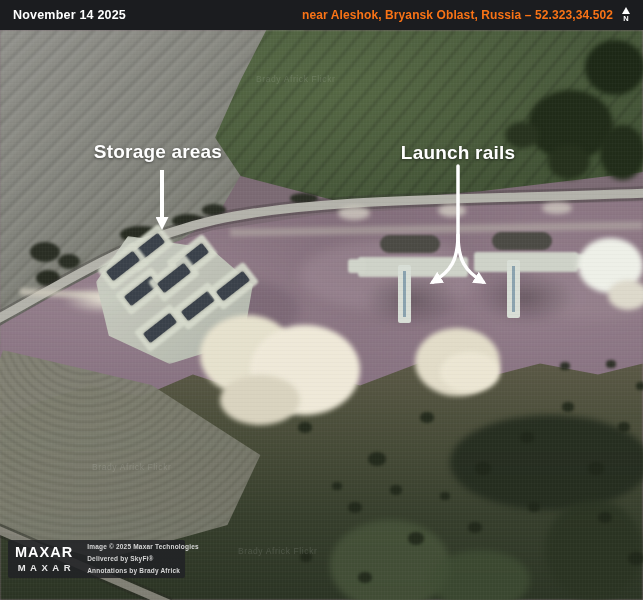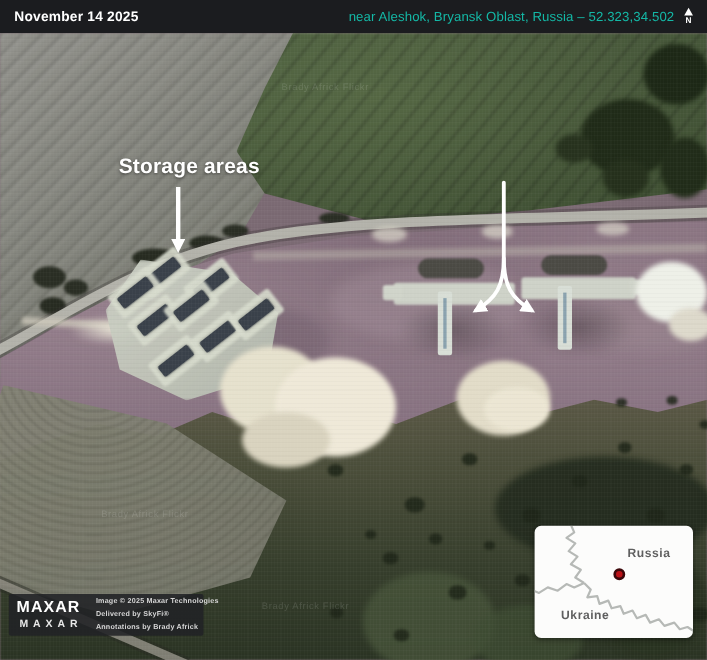--- a/index.html
+++ b/index.html
@@ -10,21 +10,21 @@
   }
 
   
   .topbar {
     position:absolute; top:0; left:0; width:643px; height:30px;
     background:#1b1c1f; display:flex; align-items:center;
     justify-content:space-between; padding:0 13px; z-index:40;
   }
   .topbar .date { color:#fff; font-size:12.5px; font-weight:700; letter-spacing:.2px; }
   .topbar .right { display:flex; align-items:center; gap:9px; }
-  .topbar .loc { color:#14b8a6; font-size:12px; font-weight:400; letter-spacing:.1px;padding-left:20px; }
+  .topbar .loc { color:#f97316; font-size:12px; font-weight:700; letter-spacing:.1px;padding-left:20px; }
   .north { display:flex; flex-direction:column; align-items:center; line-height:1; }
   .north .tri { width:0; height:0; border-left:4px solid transparent; border-right:4px solid transparent; border-bottom:7px solid #fff; }
   .north .n { color:#fff; font-size:7.5px; font-weight:700; margin-top:1px; }
 
   
   .sat { position:absolute; top:30px; left:0; width:643px; height:570px; overflow:hidden; }
   .sat > * { position:absolute; }
   .layer { position:absolute; }
 
   .field-gray {
@@ -265,21 +265,22 @@
     <div class="sand" style="left:338px;top:176px;width:32px;height:14px;background:#d8d4c8;opacity:.75"></div>
     <div class="sand" style="left:438px;top:174px;width:28px;height:13px;background:#d8d4c8;opacity:.75"></div>
     <div class="sand" style="left:542px;top:172px;width:30px;height:12px;background:#d8d4c8;opacity:.7"></div>
 
     <div class="grain"></div>
 
     <span class="wm" style="left:256px;top:44px">Brady Africk Flickr</span>
     <span class="wm" style="left:92px;top:432px">Brady Africk Flickr</span>
     <span class="wm" style="left:238px;top:516px">Brady Africk Flickr</span>
 
-    <div class="label" style="left:172px;top:111px">Storage areas</div>
+    <div class="label" style="left:158px;top:111px">Storage areas</div>
+    <div class="label" style="left:458px;top:112px">Launch rails</div>
 
     <svg class="arrowsvg" viewBox="0 0 643 570">
       <defs>
         <marker id="ah" markerUnits="userSpaceOnUse" markerWidth="14" markerHeight="13" refX="9" refY="6.5" orient="auto">
           <path d="M0,0 L13,6.5 L0,13 Z" fill="#ffffff"></path>
         </marker>
       </defs>
       <path d="M162,140 L162,196" fill="none" stroke-width="4" marker-end="url(#ah)" stroke="#ffffff"></path>
       <path d="M458,136 L458,205 C458,230 451,241 433,252" fill="none" stroke-width="3.5" stroke-linecap="round" marker-end="url(#ah)" stroke="#ffffff"></path>
       <path d="M458,205 C458,230 465,241 483,252" fill="none" stroke-width="3.5" stroke-linecap="round" marker-end="url(#ah)" stroke="#ffffff"></path>
@@ -291,27 +292,15 @@
         <span class="skyfi">MAXAR</span>
       </div>
       <div class="div"></div>
       <div class="lines">
         <span>Image © 2025 Maxar Technologies</span>
         <span>Delivered by SkyFi®</span>
         <span>Annotations by Brady Africk</span>
       </div>
     </div>
 
-    <div class="inset">
-      <svg viewBox="0 0 144 102">
-        <g fill="none" stroke="#b6b9b6" stroke-width="2" stroke-linejoin="round">
-          <path d="M33,-1 L36,6 L29,11 L37,16 L31,23 L39,28 L33,35 L42,40 L37,47 L45,52"></path>
-          <path d="M45,52 L36,56 L29,53 L21,59 L12,56 L4,61 L-1,59"></path>
-          <path d="M45,52 L51,58 L48,65 L57,64 L59,71 L67,68 L70,75 L78,73 L81,80 L89,77 L93,84 L101,81 L105,88 L113,85 L118,91 L127,88 L132,94 L139,92 L145,96"></path>
-        </g>
-        <circle cx="77" cy="44" r="4.2" stroke="#3c070a" stroke-width="2.4" fill="#bb1117"></circle>
-        <text x="104" y="28" text-anchor="middle" font-size="11" font-weight="700" fill="#5f5f5f" letter-spacing=".5" font-family="Liberation Sans, sans-serif">Russia</text>
-        <text x="46" y="85" text-anchor="middle" font-size="11" font-weight="700" fill="#5f5f5f" letter-spacing=".5" font-family="Liberation Sans, sans-serif">Ukraine</text>
-      </svg>
-    </div>
 
   </div>
 </div>
 
 </body></html>

